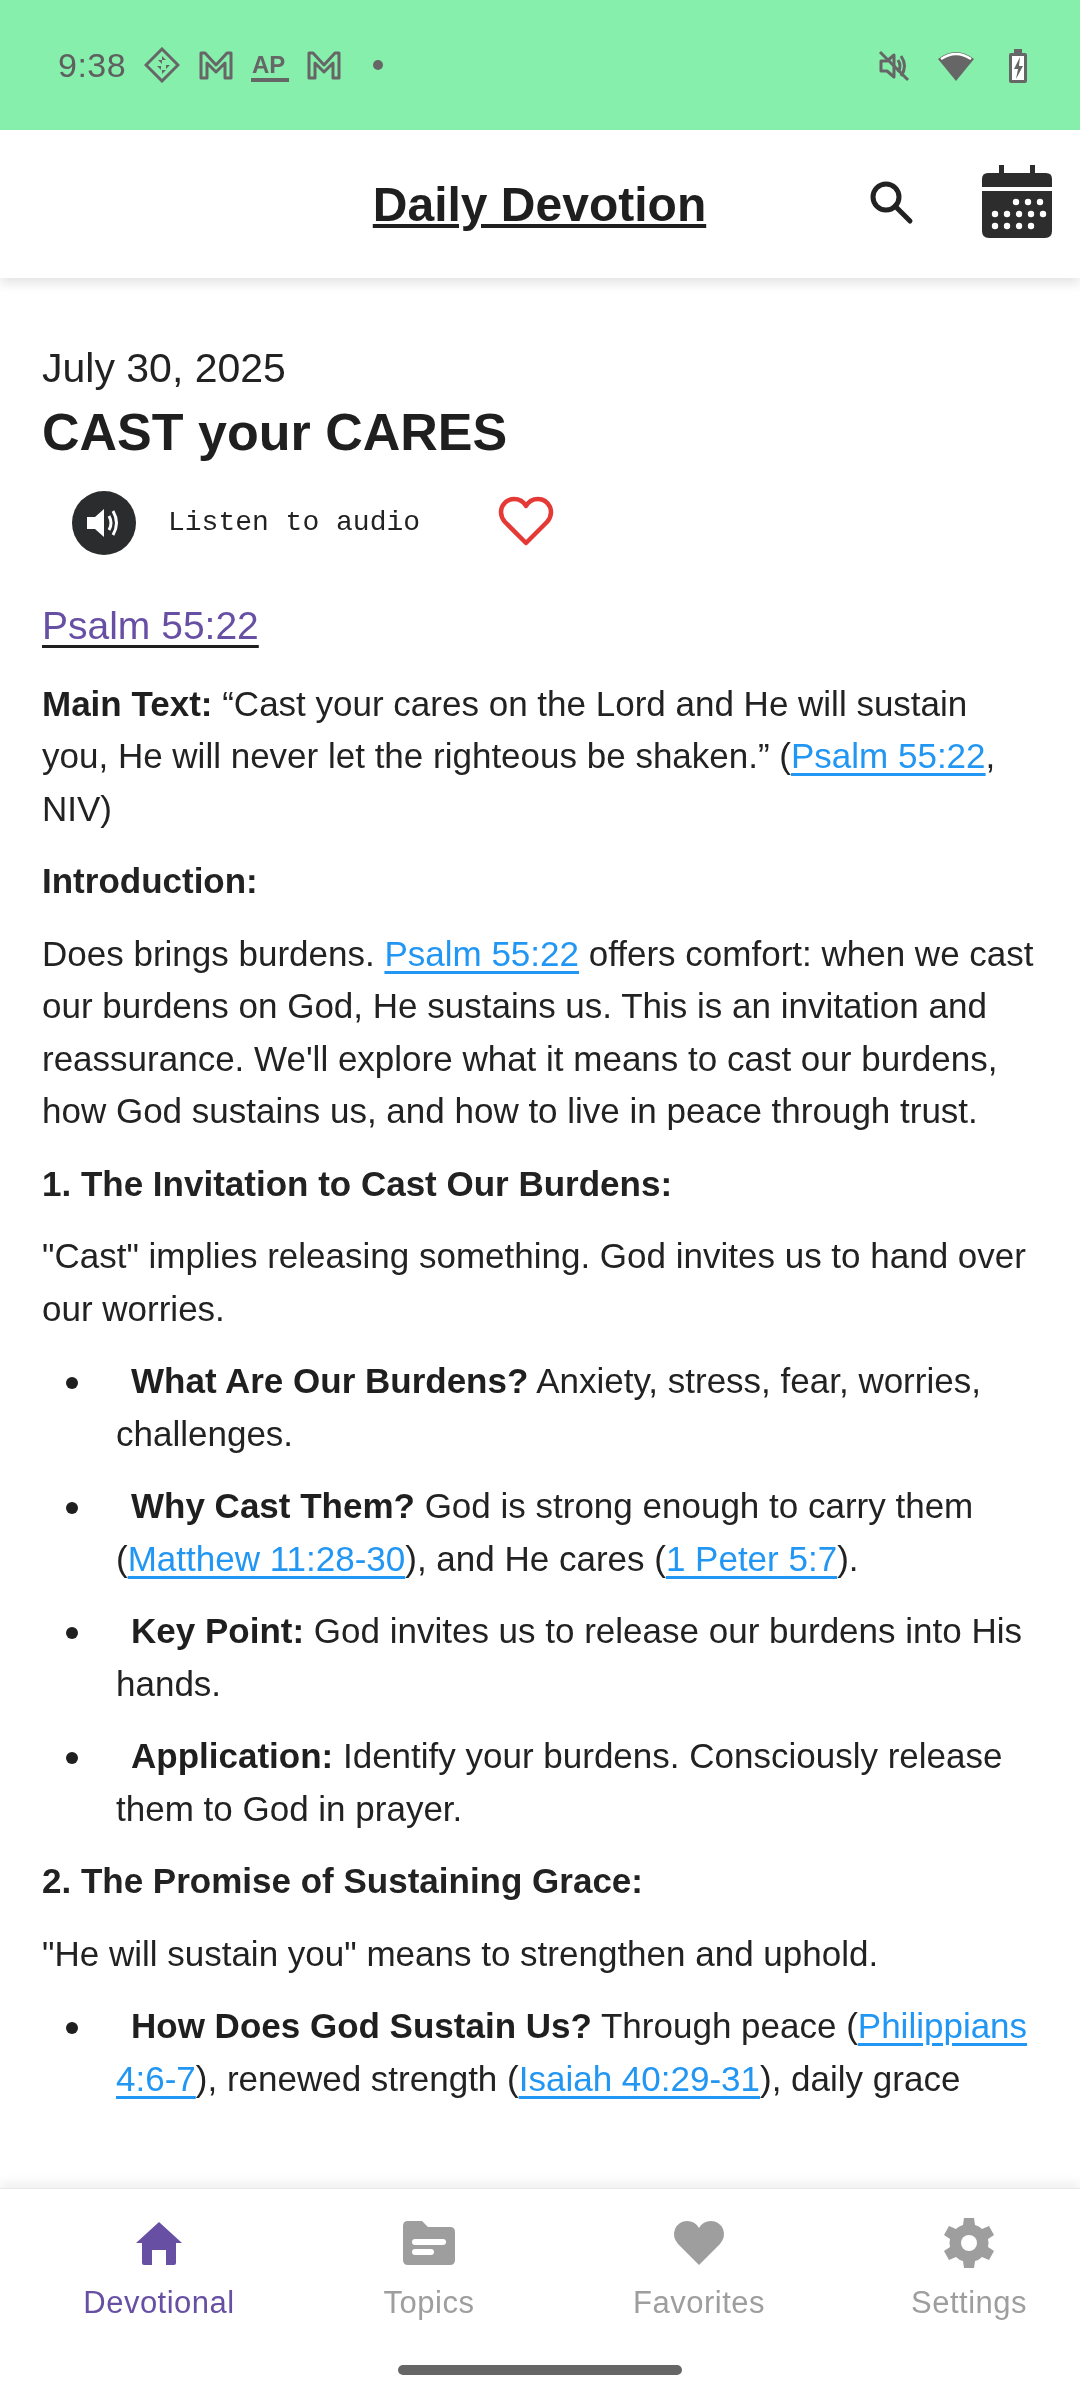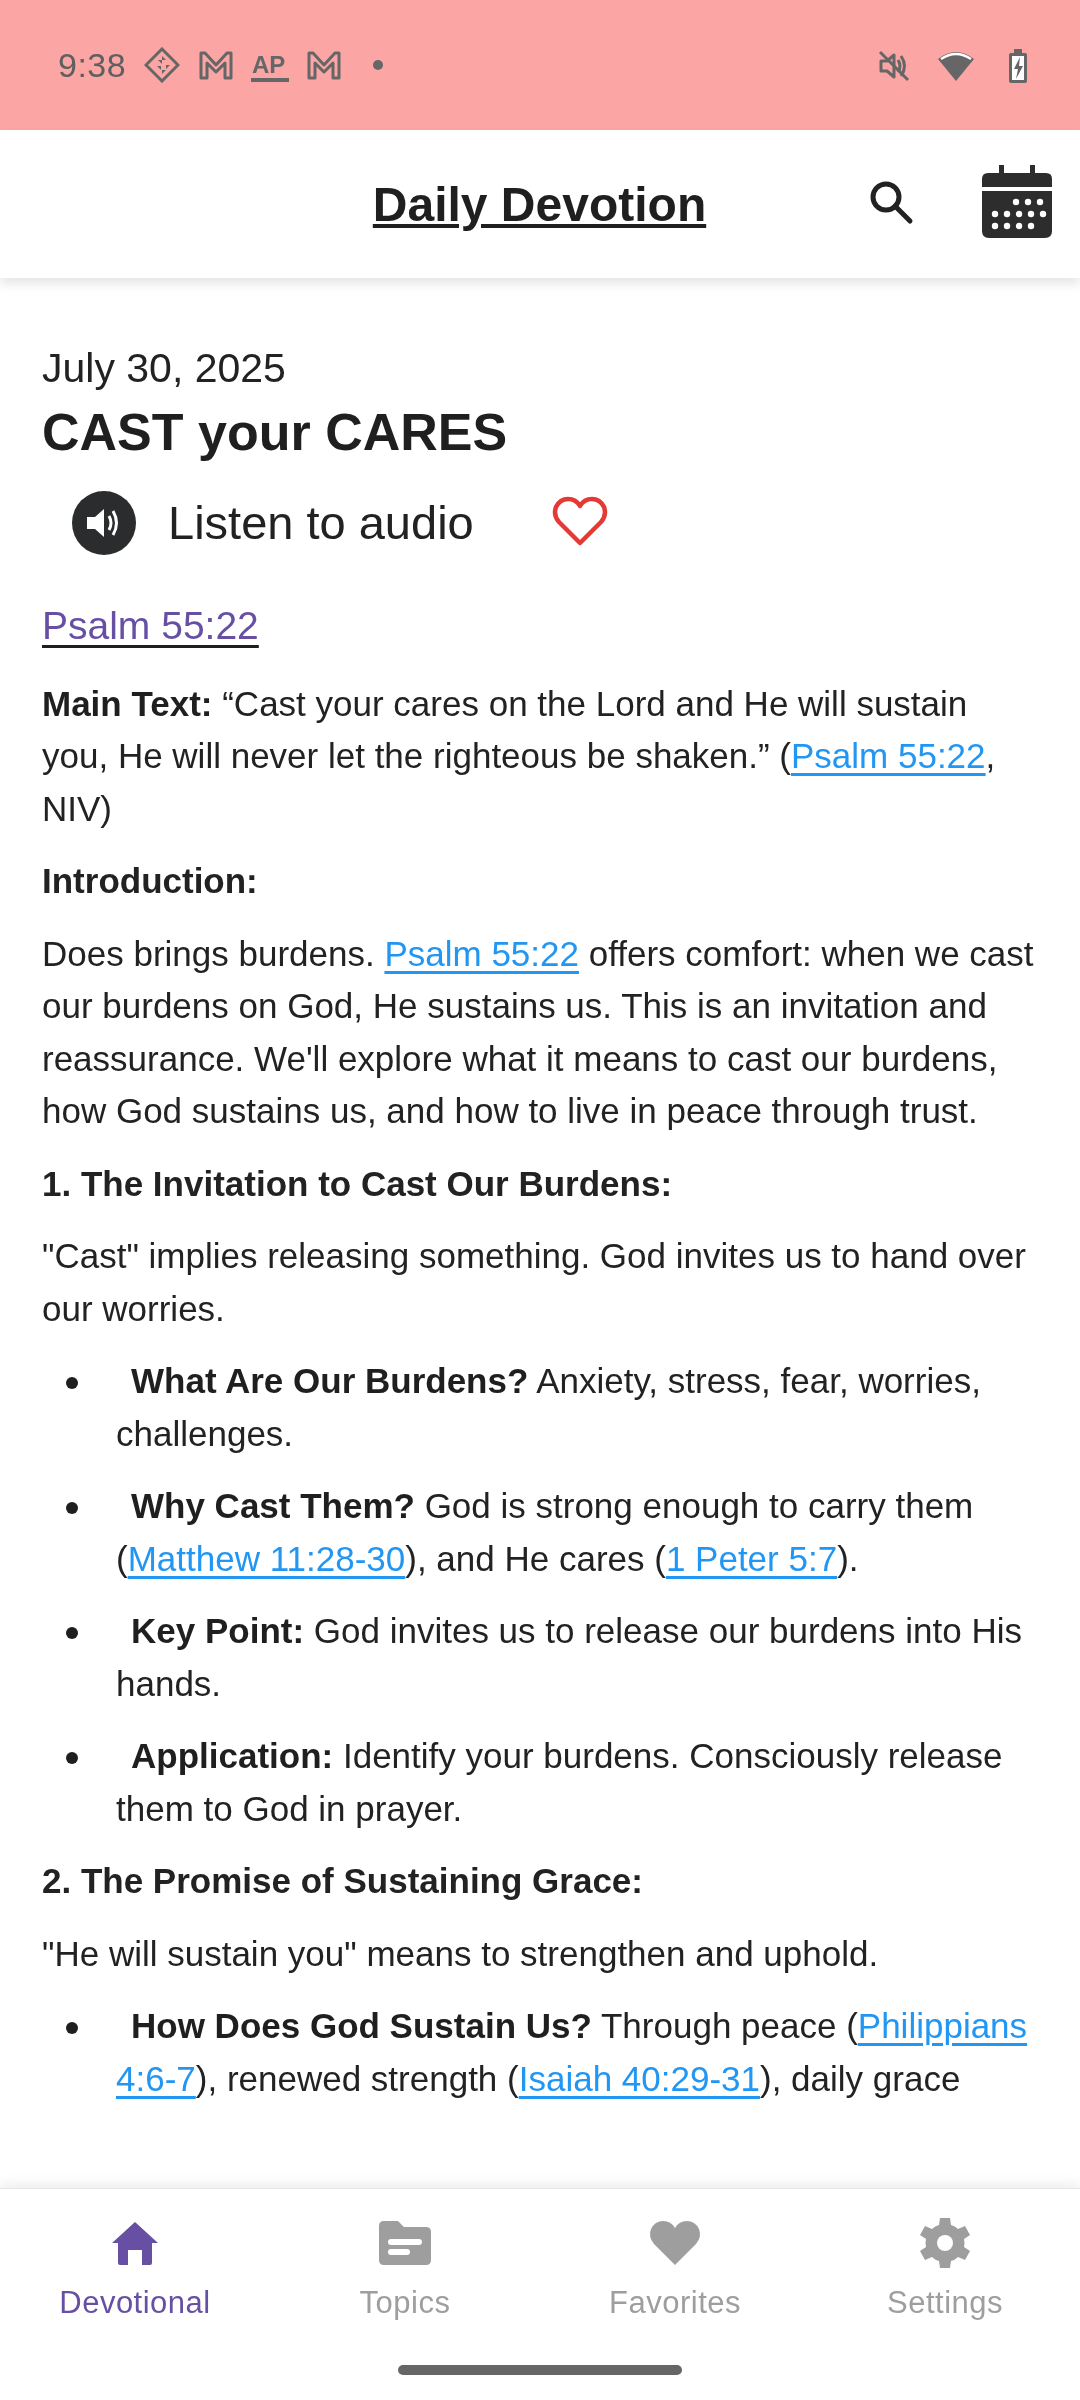--- a/index.html
+++ b/index.html
@@ -1,60 +1,60 @@
 <!DOCTYPE html>
 <html><head>
 <meta charset="utf-8">
 <style>
   * { box-sizing: border-box; margin: 0; padding: 0; }
   html, body { width: 1080px; height: 2400px; background: #ffffff; overflow: hidden; }
   body { font-family: "Liberation Sans", "DejaVu Sans", sans-serif; color: #1f1f1f; position: relative; }
 
   
-  .status-bar { position: absolute; top: 0; left: 0; width: 1080px; height: 130px; background: #fca5a5; }
+  .status-bar { position: absolute; top: 0; left: 0; width: 1080px; height: 130px; background: #86efac; }
   .status-left { position: absolute; left: 58px; top: 44px; height: 42px; display: flex; align-items: center; gap: 14px; color: #666; }
   .status-time { font-size: 34px; color: #5f5f5f; letter-spacing: 0.5px; margin-right: 2px; }
   .status-icon { display: inline-flex; align-items: center; justify-content: center; width: 40px; height: 40px; }
   .status-icon svg { display: block; }
   .status-right { position: absolute; right: 42px; top: 46px; height: 40px; display: flex; align-items: center; gap: 22px; }
 
   
   .app-header { position: absolute; top: 130px; left: 0; width: 1080px; height: 148px; background: #fff; box-shadow: 0 6px 10px rgba(0,0,0,0.10); z-index: 2; }
   .app-title { position: absolute; left: 0; right: 0; top: 0; height: 148px; display: flex; align-items: center; justify-content: center; font-size: 48px; font-weight: bold; color: #1f1f1f; padding-right: 1px; text-decoration: underline; }
   .header-btn { position: absolute; top: 0; height: 148px; display: flex; align-items: center; justify-content: center; cursor: pointer; }
   .search-btn { left: 858px; width: 66px; }
   .calendar-btn { left: 975px; width: 84px; }
 
   
   .content { position: absolute; top: 278px; left: 0; width: 1080px; height: 1910px; overflow: hidden; padding: 16px 42px; }
   .date { margin-top: 50px; font-size: 41px; color: #222; line-height: 1.2; }
   .devotion-title { margin-top: 8px; font-size: 52px; font-weight: bold; color: #1f1f1f; line-height: 1.2; }
   .audio-row { margin-top: 22px; height: 74px; display: flex; align-items: center; }
   .audio-btn { display: flex; align-items: center; cursor: pointer; margin-left: 30px; }
   .audio-circle { width: 64px; height: 64px; border-radius: 50%; background: #2a2c2d; display: flex; align-items: center; justify-content: center; }
-  .audio-label { margin-left: 32px; font-size: 47px; color: #222; }
+  .audio-label { margin-left: 32px; font-size: 28px; color: #222; font-family: Liberation Mono, monospace; }
   .fav-btn { margin-left: 76px; width: 60px; height: 60px; display: flex; align-items: center; justify-content: center; cursor: pointer; }
 
   .scripture-ref { display: inline-block; margin-top: 44px; font-size: 39px; color: #6750a4; text-decoration: underline; text-decoration-color: #1f1f1f; text-underline-offset: 6px; text-decoration-thickness: 3px; cursor: pointer; }
 
   .body-text { font-size: 35px; line-height: 52.5px; color: #222; }
   .body-text p { margin-top: 20px; }
   .body-text p.first { margin-top: 30px; }
   .body-text b { font-weight: bold; color: #1f1f1f; }
   .ref-link { color: #2196f3; text-decoration: underline; text-underline-offset: 5px; text-decoration-thickness: 3px; cursor: pointer; }
   .section-heading { font-weight: bold; }
 
   ul.bullets { list-style: none; margin-top: 20px; }
   ul.bullets li { position: relative; padding-left: 74px; margin-top: 20px; }
   ul.bullets li:first-child { margin-top: 0; }
   ul.bullets li .bullet-dot { position: absolute; left: 24px; top: 22px; width: 12px; height: 12px; border-radius: 50%; background: #1f1f1f; }
   ul.bullets li .lead { padding-left: 15px; }
 
   
-  .bottom-nav { position: absolute; top: 2188px; left: 0; width: 1080px; height: 212px; background: #fff; border-top: 1px solid #e8e8e8; box-shadow: 0 -6px 10px rgba(0,0,0,0.06); z-index: 2; }
+  .bottom-nav { position: absolute; top: 2188px; left: 0; width: 1080px; height: 212px; background: #fff; border-top: 1px solid #e8e8e8; box-shadow: 0 -6px 10px rgba(0,0,0,0.06); z-index: 2; padding-left: 24px; }
   .nav-items { display: flex; width: 1080px; height: 140px; }
   .nav-item { flex: 1; display: flex; flex-direction: column; align-items: center; padding-top: 24px; cursor: pointer; }
   .nav-icon { width: 60px; height: 60px; display: flex; align-items: center; justify-content: center; }
   .nav-label { margin-top: 12px; font-size: 31px; color: #9e9e9e; letter-spacing: 0.5px; }
   .nav-item.active .nav-label { color: #6750a4; }
   .home-indicator { position: absolute; left: 398px; top: 176px; width: 284px; height: 10px; border-radius: 5px; background: #666; }
 </style>
 </head>
 <body>
 

